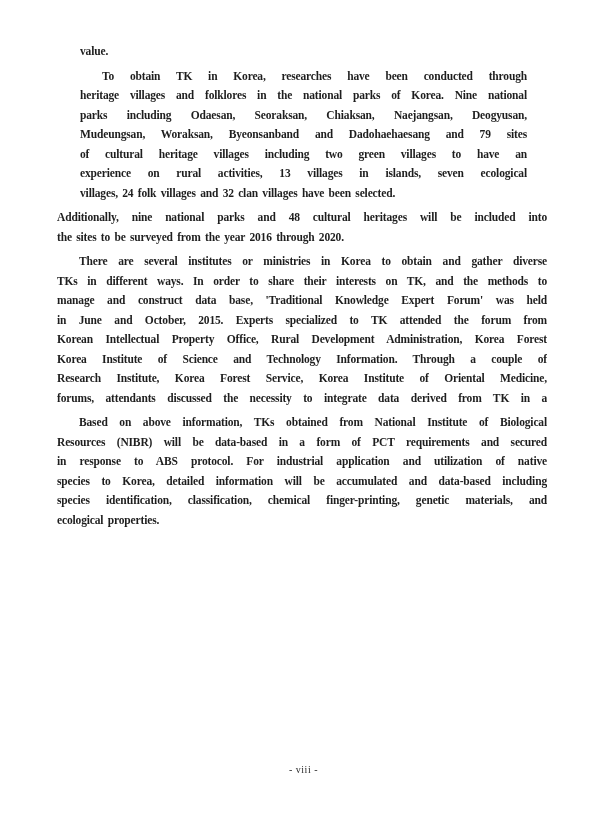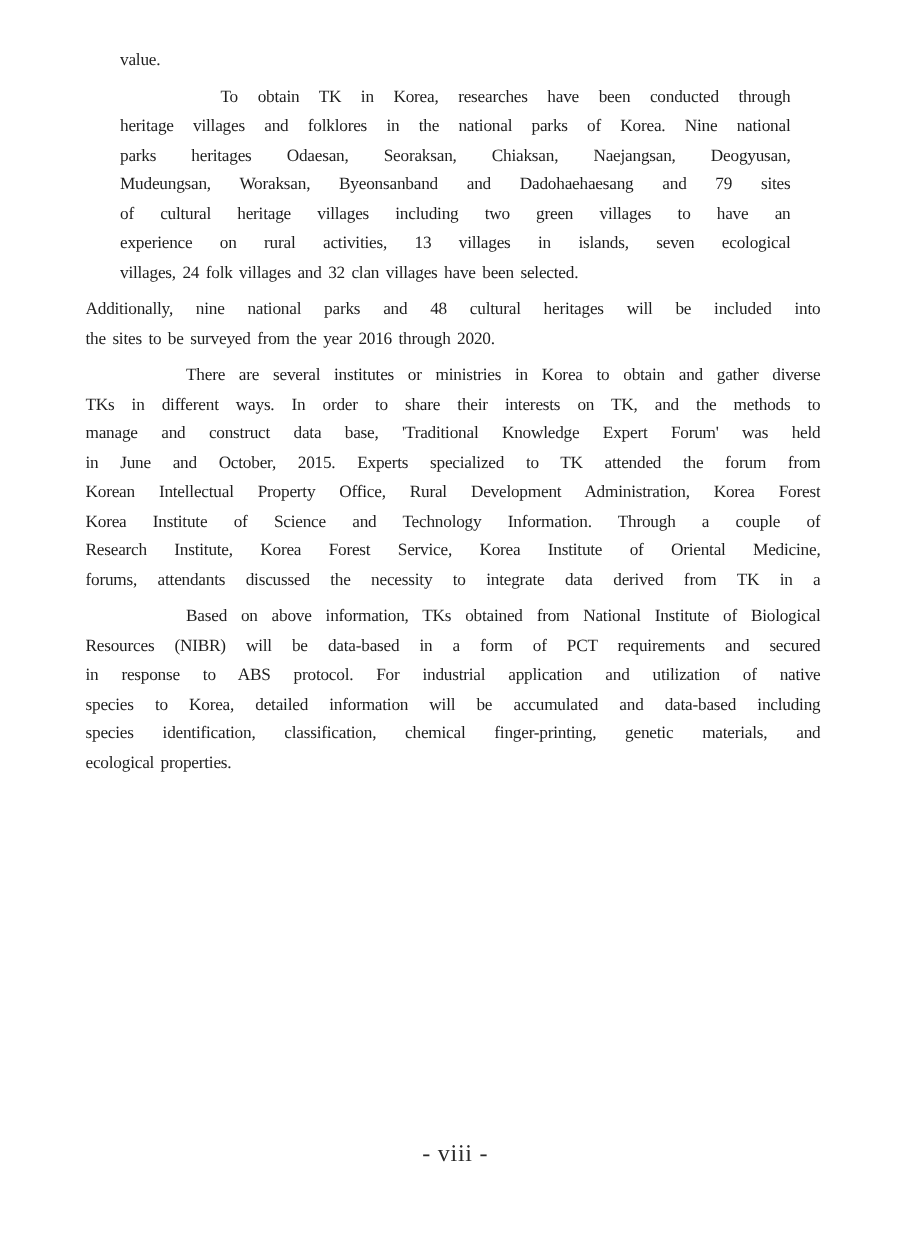--- a/index.html
+++ b/index.html
@@ -9,23 +9,24 @@
     width: 607px;
     height: 830px;
     margin: 0 auto;
     background: #ffffff;
     font-family: "Liberation Serif", "DejaVu Serif", serif;
     color: #1e1e1e;
     overflow: hidden;
   }
   .content {
     position: absolute;
-    top: 31px;
+    top: 42px;
     left: 57px;
     width: 490px;
+    font-weight: bold;
   }
   .para {
     font-size: 11.5px;
     line-height: 19.5px;
     letter-spacing: -0.15px;
     margin-bottom: 5px;
   }
   .para.narrow {
     width: 447px;
     margin-left: 23px;
@@ -38,46 +39,45 @@
     text-align-last: justify;
     overflow: hidden;
     white-space: normal;
   }
   .line.last {
     text-align-last: left;
     word-spacing: 1.6px;
   }
   .para.indent .line.first {
     text-indent: 22px;
-    margin-left: 45px;
   }
   .footer {
     position: absolute;
     top: 763px;
     left: 0;
     width: 607px;
     text-align: center;
-    font-size: 16px;
+    font-size: 10px;
     line-height: 14px;
     color: #2a2a2a;
     letter-spacing: 0.5px;
   }
 </style>
 </head>
 <body>
 
 <div class="page">
   <div class="content">
       <div class="para narrow">
         <div class="line first last">value.</div>
       </div>
       <div class="para narrow indent">
         <div class="line first">To obtain TK in Korea, researches have been conducted through</div>
         <div class="line">heritage villages and folklores in the national parks of Korea. Nine national</div>
-        <div class="line">parks heritages Odaesan, Seoraksan, Chiaksan, Naejangsan, Deogyusan,</div>
+        <div class="line">parks including Odaesan, Seoraksan, Chiaksan, Naejangsan, Deogyusan,</div>
         <div class="line">Mudeungsan, Woraksan, Byeonsanband and Dadohaehaesang and 79 sites</div>
         <div class="line">of cultural heritage villages including two green villages to have an</div>
         <div class="line">experience on rural activities, 13 villages in islands, seven ecological</div>
         <div class="line last">villages, 24 folk villages and 32 clan villages have been selected.</div>
       </div>
       <div class="para wide">
         <div class="line first">Additionally, nine national parks and 48 cultural heritages will be included into</div>
         <div class="line last">the sites to be surveyed from the year 2016 through 2020.</div>
       </div>
       <div class="para wide indent">

